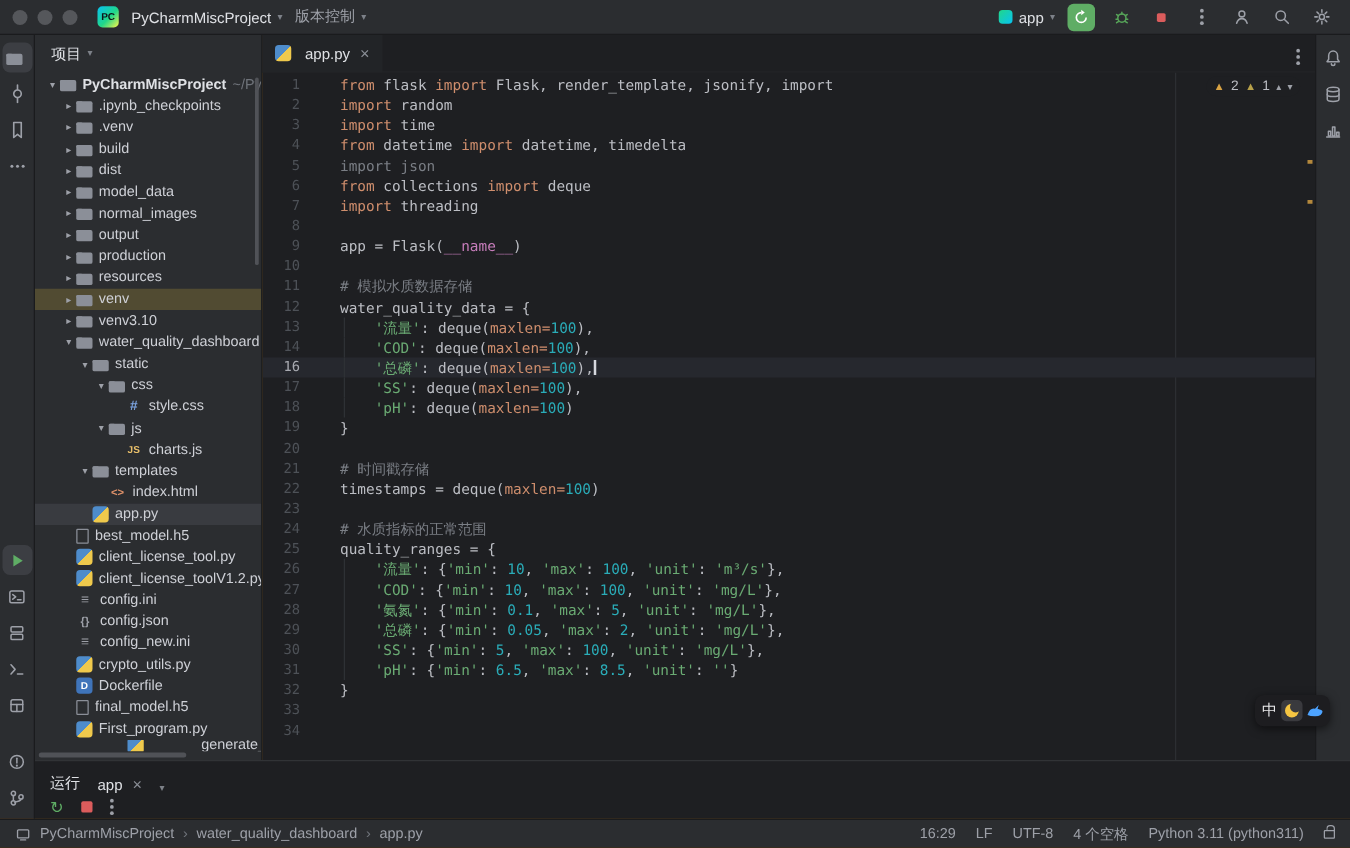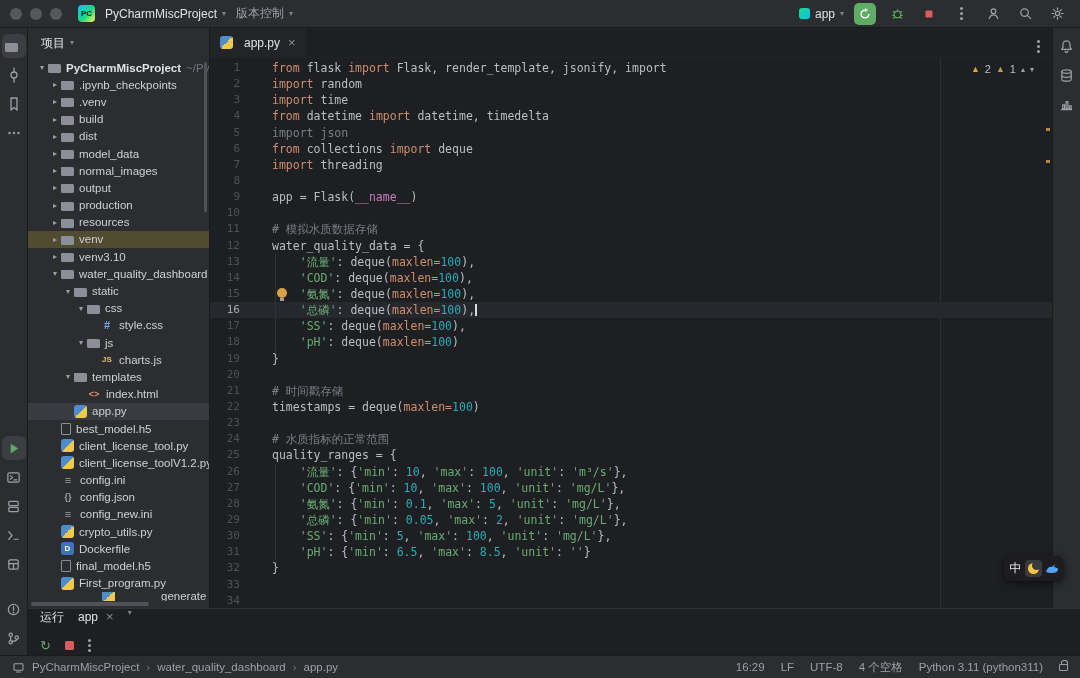--- a/index.html
+++ b/index.html
@@ -106,21 +106,21 @@
     font-size:11px; color:#bcbec4; background:#1e1f22; padding:2px 6px; border-radius:8px; }
   .w-tri { color:var(--c-warn,#d9a343); font-size:9px; }
   .w-tri.weak { color:#b8a14a; }
   .insp-chev { color:#9da0a8; font-size:8px; }
   .sm { position:absolute; right:2px; width:4px; height:3px; background:var(--c-warn,#d9a343); opacity:.8; }
   .sm.m1 { top:70px; } .sm.m2 { top:102px; }
 
   
   .run-panel { position:absolute; left:28px; top:608px; right:0; height:47px; background:#1e1f22;
     border-top:1px solid #313336; }
-  .rp-row1 { height:26px; display:flex; align-items:flex-start; gap:14px; padding-left:12px; }
+  .rp-row1 { height:26px; display:flex; align-items:flex-end; gap:14px; padding-left:12px; }
   .rp-title { font-size:12px; color:#dfe1e5; }
   .rp-tab { display:flex; align-items:center; gap:6px; font-size:12px; color:#dfe1e5; }
   .rp-row2 { height:20px; display:flex; align-items:center; gap:14px; padding-left:12px; }
   .rp-rerun { color:var(--c-run,#5fad65); font-size:13px; line-height:1; }
   .rp-stop { width:9px; height:9px; background:var(--c-stop,#db5c5c); border-radius:1.5px; display:inline-block; }
 
   
   .statusbar { position:absolute; left:0; bottom:0; width:100%; height:23px; background:#2b2d30;
     border-top:1px solid #1a1b1d; display:flex; align-items:center; padding:0 12px; gap:7px;
     font-size:11.5px; color:#9da0a8; z-index:6; }
@@ -540,24 +540,20 @@
             <span class="ln">12</span>
             <span class="lt"><span class="tk tk-pl">water_quality_data = {</span></span>
           </div>
           <div class="cl">
             <span class="ln">13</span>
             <span class="lt"><span class="iguide"></span><span class="tk tk-pl">    </span><span class="tk tk-str">'流量'</span><span class="tk tk-pl">: deque(</span><span class="tk tk-arg">maxlen=</span><span class="tk tk-num">100</span><span class="tk tk-pl">),</span></span>
           </div>
           <div class="cl">
             <span class="ln">14</span>
             <span class="lt"><span class="iguide"></span><span class="tk tk-pl">    </span><span class="tk tk-str">'COD'</span><span class="tk tk-pl">: deque(</span><span class="tk tk-arg">maxlen=</span><span class="tk tk-num">100</span><span class="tk tk-pl">),</span></span>
-          </div>
-          <div class="cl">
-            <span class="ln">15</span>
-            <span class="lt"><span class="iguide"></span><span class="bulb"></span><span class="tk tk-pl">    </span><span class="tk tk-str">'氨氮'</span><span class="tk tk-pl">: deque(</span><span class="tk tk-arg">maxlen=</span><span class="tk tk-num">100</span><span class="tk tk-pl">),</span></span>
           </div>
           <div class="cl cur">
             <span class="ln">16</span>
             <span class="lt"><span class="iguide"></span><span class="tk tk-pl">    </span><span class="tk tk-str">'总磷'</span><span class="tk tk-pl">: deque(</span><span class="tk tk-arg">maxlen=</span><span class="tk tk-num">100</span><span class="tk tk-pl">),</span><span class="caret"></span></span>
           </div>
           <div class="cl">
             <span class="ln">17</span>
             <span class="lt"><span class="iguide"></span><span class="tk tk-pl">    </span><span class="tk tk-str">'SS'</span><span class="tk tk-pl">: deque(</span><span class="tk tk-arg">maxlen=</span><span class="tk tk-num">100</span><span class="tk tk-pl">),</span></span>
           </div>
           <div class="cl">

